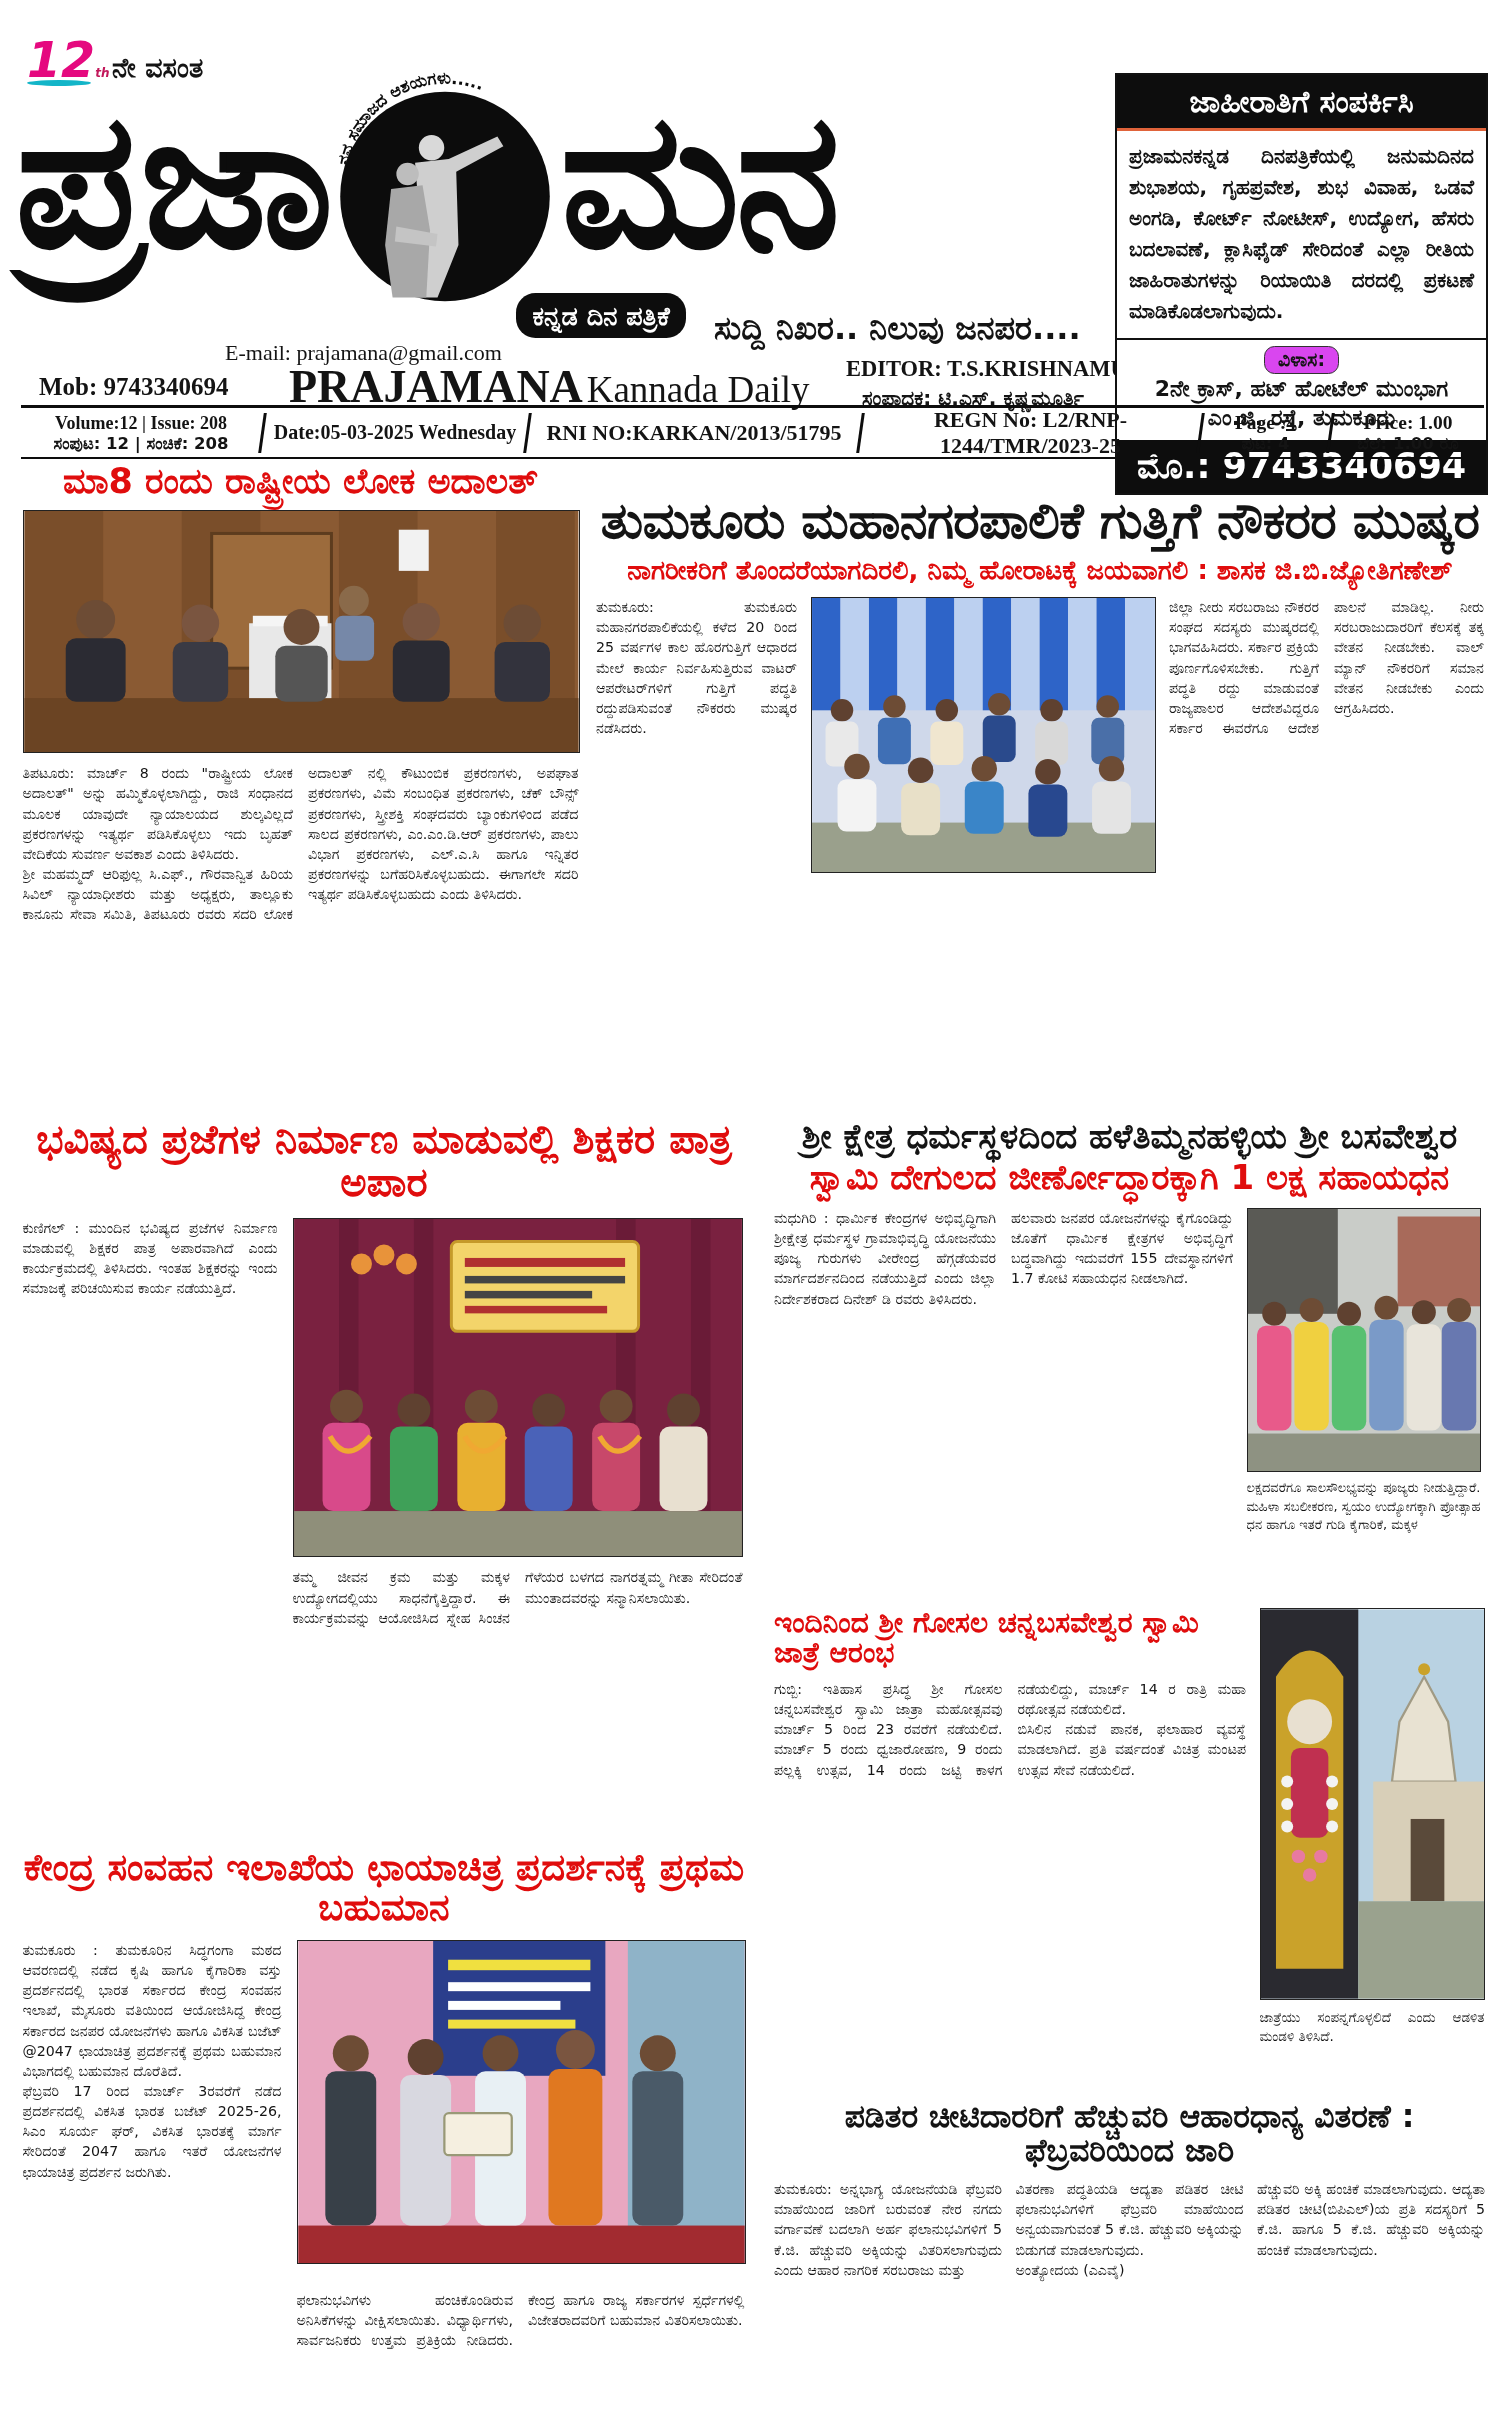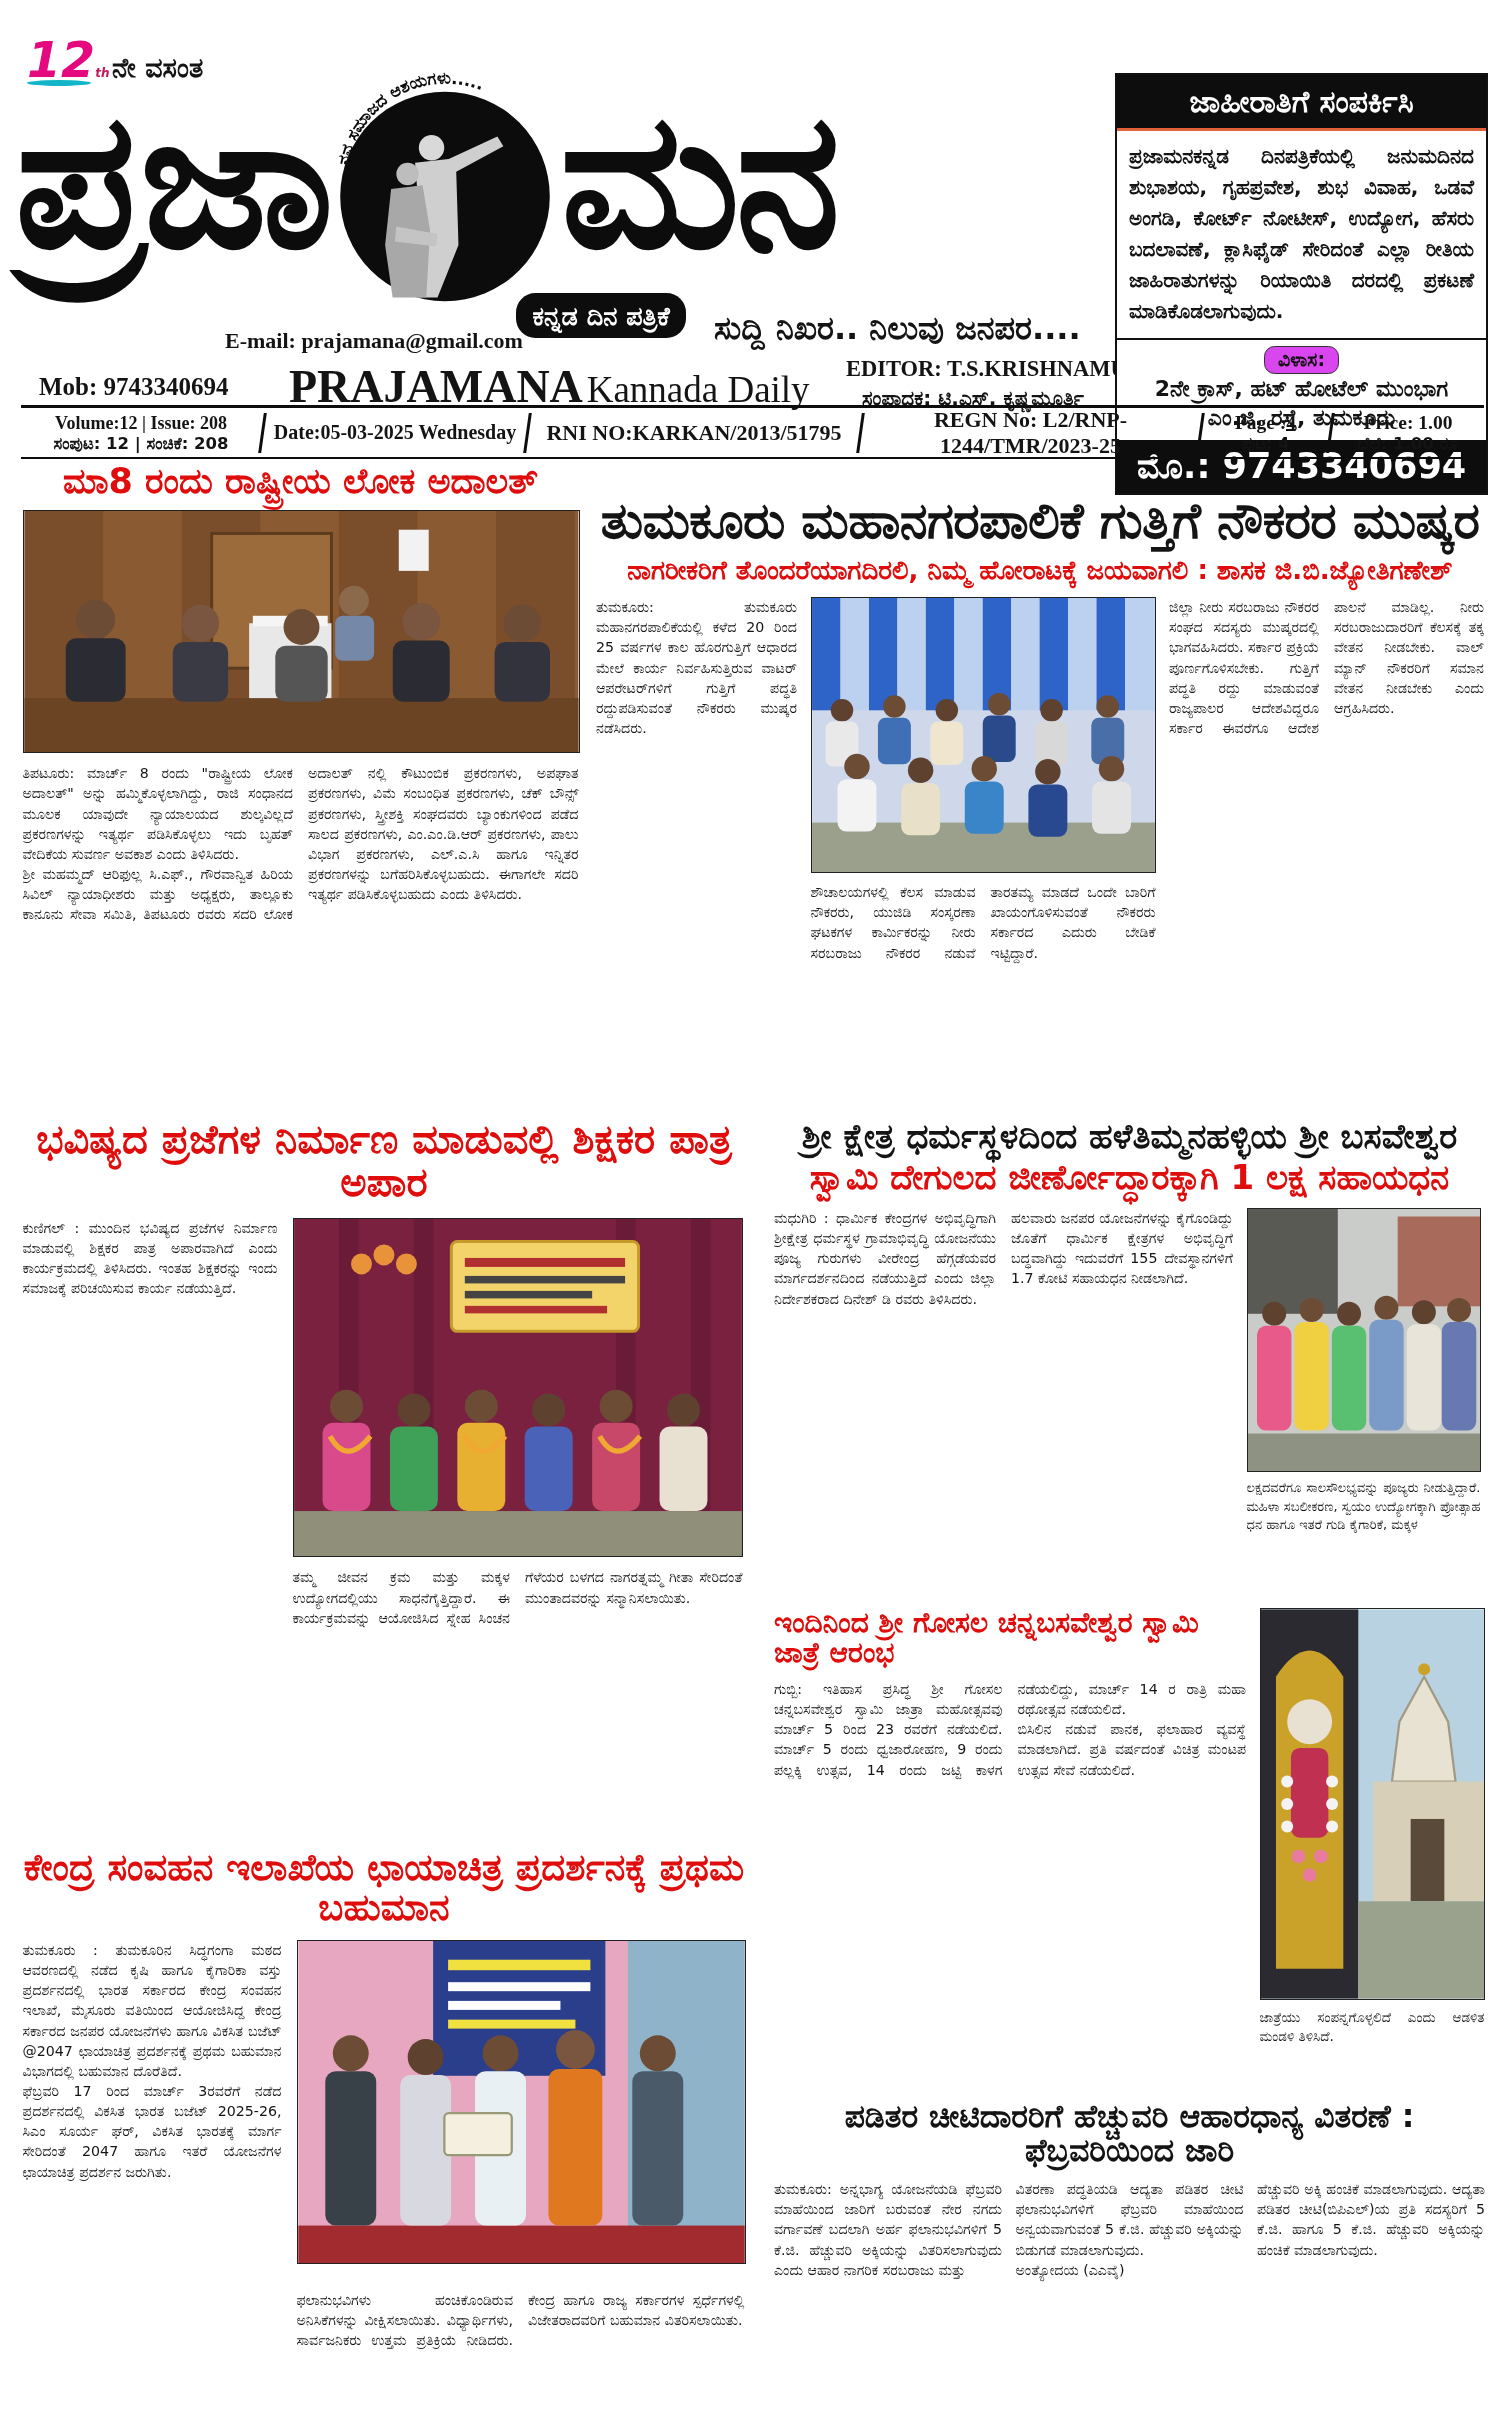--- a/index.html
+++ b/index.html
@@ -65,21 +65,21 @@
           <path d="M120 140 L165 135 L230 105 L238 118 L175 152 L178 250 L150 320 L120 320 L128 240 Z" fill="#cfcfcf"></path>
           <circle cx="110" cy="155" r="15" fill="#bdbdbd"></circle>
           <path d="M88 175 L130 170 L140 230 L135 320 L90 320 L80 250 Z" fill="#a8a8a8"></path>
           <path d="M95 225 L150 235 L148 252 L93 245 Z" fill="#c4c4c4"></path>
         </g>
       </svg>
       <span class="big">ಮನ</span>
     </div>
   </div>
 
-  <div class="abs serif" style="left:225px;top:328px;font-size:22px;font-weight:bold;">E-mail: prajamana@gmail.com</div>
+  <div class="abs serif" style="left:225px;top:340px;font-size:22px;font-weight:normal;">E-mail: prajamana@gmail.com</div>
   <div class="abs" style="left:516px;top:300px;"><span id="daily-pill">ಕನ್ನಡ ದಿನ ಪತ್ರಿಕೆ</span></div>
   <div class="abs" style="left:714px;top:309px;"><span id="tagline">ಸುದ್ದಿ ನಿಖರ.. ನಿಲುವು ಜನಪರ....</span></div>
 
   <div class="abs serif" style="left:846px;top:356px;font-size:22.5px;font-weight:bold;">EDITOR: T.S.KRISHNAMURTHY</div>
   <div class="abs" style="left:862px;top:386px;font-size:20px;font-weight:bold;">ಸಂಪಾದಕ: ಟಿ.ಎಸ್. ಕೃಷ್ಣಮೂರ್ತಿ</div>
 
   <div class="abs serif" style="left:39px;top:373px;font-size:25px;font-weight:bold;">Mob: 9743340694</div>
   <div class="abs" style="left:289px;top:360px;">
     <span class="serif" style="font-size:46px;font-weight:bold;">PRAJAMANA</span>
     <span class="serif" style="font-size:37px;">Kannada Daily</span>
@@ -198,21 +198,20 @@
             <circle cx="145" cy="230" r="17" fill="#5f4130"></circle>
               <rect x="119" y="247" width="52" height="70" rx="12" fill="#e8e0c8"></rect>
             <circle cx="230" cy="228" r="17" fill="#6d4c35"></circle>
               <rect x="204" y="245" width="52" height="70" rx="12" fill="#3a85c8"></rect>
             <circle cx="315" cy="232" r="17" fill="#5f4130"></circle>
               <rect x="289" y="249" width="52" height="70" rx="12" fill="#28488f"></rect>
             <circle cx="400" cy="228" r="17" fill="#6d4c35"></circle>
               <rect x="374" y="245" width="52" height="70" rx="12" fill="#e4e4e4"></rect>
           </g>
         </svg>
-        <div class="bodytxt cols2" style="margin-top:9px;height:202px;">ಶೌಚಾಲಯಗಳಲ್ಲಿ ಕೆಲಸ ಮಾಡುವ ನೌಕರರು, ಯುಜಿಡಿ ಸಂಸ್ಕರಣಾ ಘಟಕಗಳ ಕಾರ್ಮಿಕರನ್ನು ನೀರು ಸರಬರಾಜು ನೌಕರರ ನಡುವೆ ತಾರತಮ್ಯ ಮಾಡದೆ ಒಂದೇ ಬಾರಿಗೆ ಖಾಯಂಗೊಳಿಸುವಂತೆ ನೌಕರರು ಸರ್ಕಾರದ ಎದುರು ಬೇಡಿಕೆ ಇಟ್ಟಿದ್ದಾರೆ.</div>
       </div>
       <div class="bodytxt cols2" style="flex:1;">ಜಿಲ್ಲಾ ನೀರು ಸರಬರಾಜು ನೌಕರರ ಸಂಘದ ಸದಸ್ಯರು ಮುಷ್ಕರದಲ್ಲಿ ಭಾಗವಹಿಸಿದರು. ಸರ್ಕಾರ ಪ್ರಕ್ರಿಯೆ ಪೂರ್ಣಗೊಳಿಸಬೇಕು. ಗುತ್ತಿಗೆ ಪದ್ಧತಿ ರದ್ದು ಮಾಡುವಂತೆ ರಾಜ್ಯಪಾಲರ ಆದೇಶವಿದ್ದರೂ ಸರ್ಕಾರ ಈವರೆಗೂ ಆದೇಶ ಪಾಲನೆ ಮಾಡಿಲ್ಲ. ನೀರು ಸರಬರಾಜುದಾರರಿಗೆ ಕೆಲಸಕ್ಕೆ ತಕ್ಕ ವೇತನ ನೀಡಬೇಕು. ವಾಲ್ ಮ್ಯಾನ್ ನೌಕರರಿಗೆ ಸಮಾನ ವೇತನ ನೀಡಬೇಕು ಎಂದು ಆಗ್ರಹಿಸಿದರು.</div>
     </div>
   </div>
 
   <div class="abs" style="left:22.5px;top:1118px;width:723px;height:712px;">
     <div class="headline red" style="font-size:40px;">ಭವಿಷ್ಯದ ಪ್ರಜೆಗಳ ನಿರ್ಮಾಣ ಮಾಡುವಲ್ಲಿ ಶಿಕ್ಷಕರ ಪಾತ್ರ ಅಪಾರ</div>
     <div style="display:flex;gap:15px;margin-top:13.5px;">
       <div class="bodytxt" style="width:255px;height:630px;">ಕುಣಿಗಲ್ : ಮುಂದಿನ ಭವಿಷ್ಯದ ಪ್ರಜೆಗಳ ನಿರ್ಮಾಣ ಮಾಡುವಲ್ಲಿ ಶಿಕ್ಷಕರ ಪಾತ್ರ ಅಪಾರವಾಗಿದೆ ಎಂದು ಕಾರ್ಯಕ್ರಮದಲ್ಲಿ ತಿಳಿಸಿದರು. ಇಂತಹ ಶಿಕ್ಷಕರನ್ನು ಇಂದು ಸಮಾಜಕ್ಕೆ ಪರಿಚಯಿಸುವ ಕಾರ್ಯ ನಡೆಯುತ್ತಿದೆ.</div>
       <div style="width:450px;">

